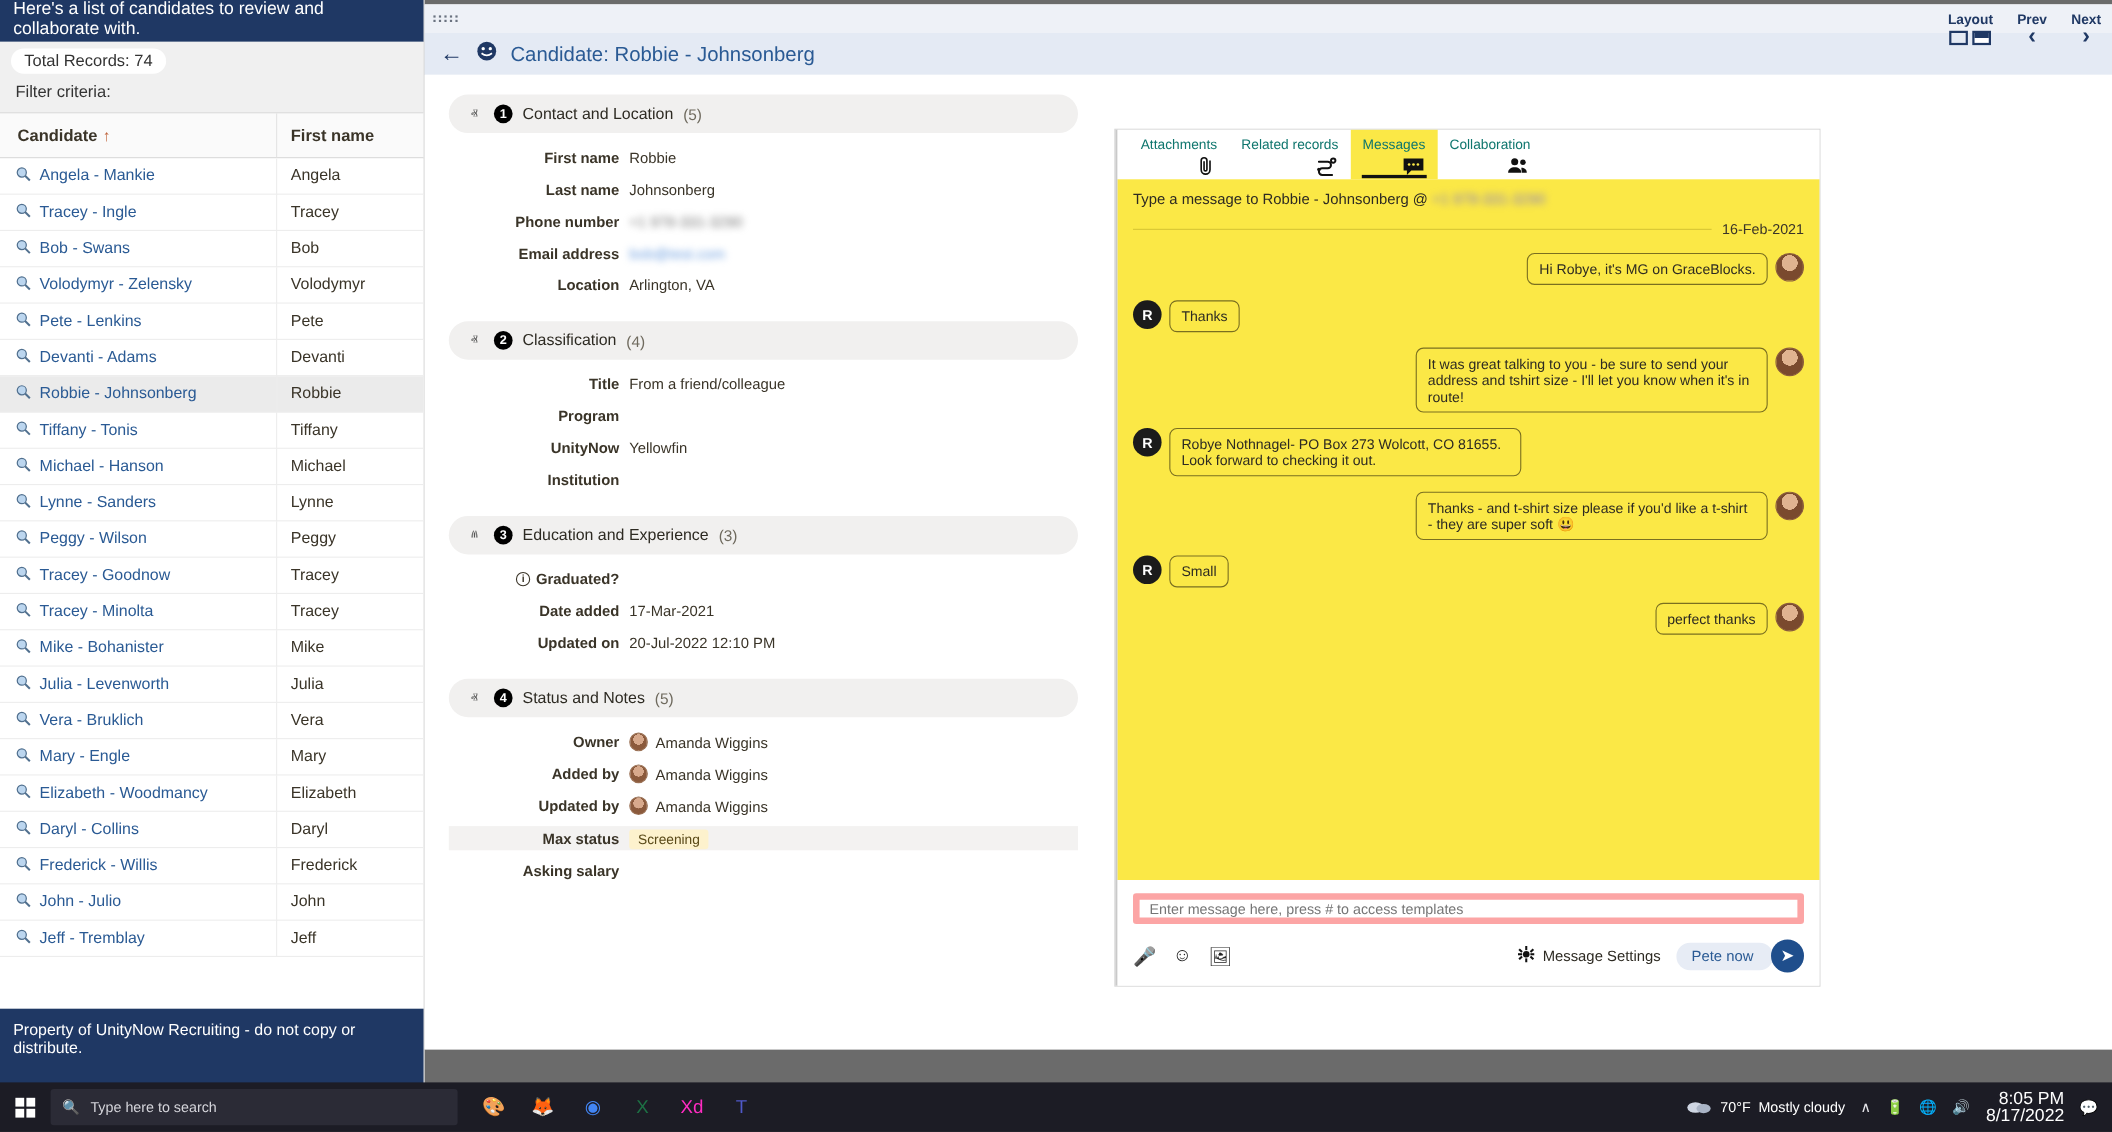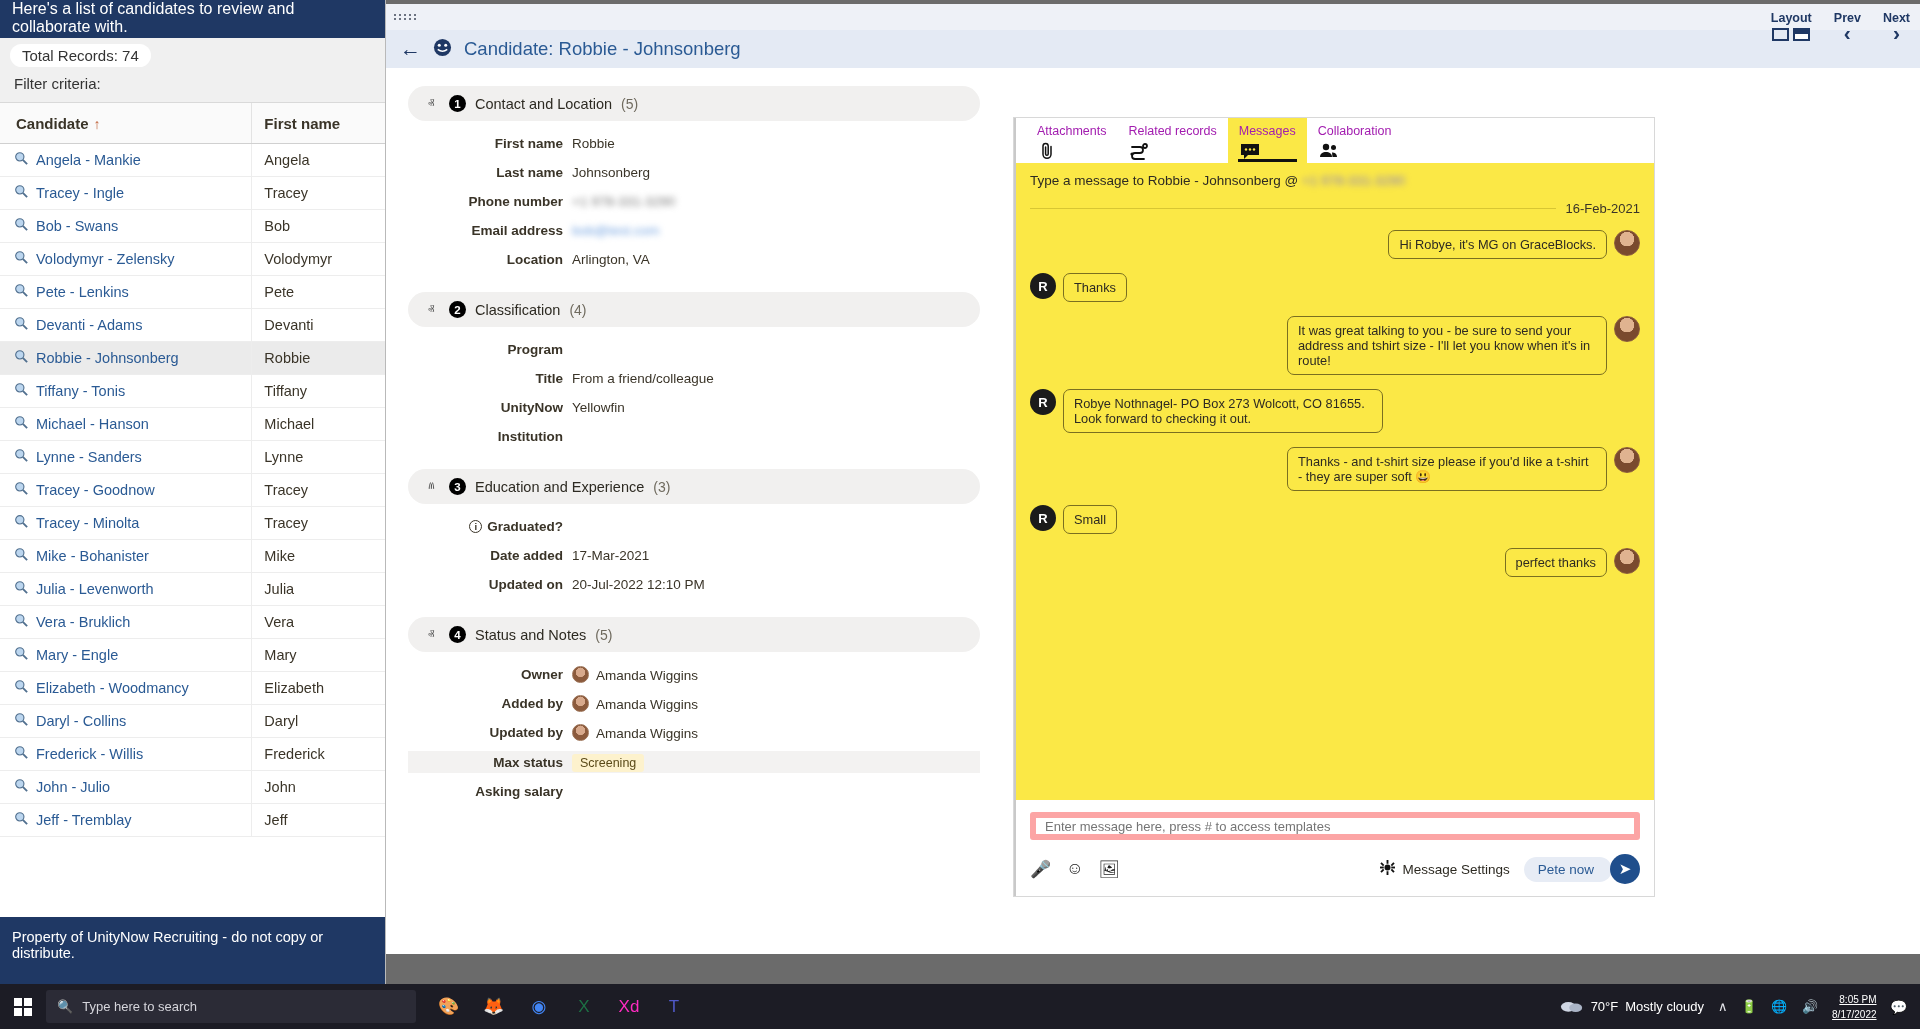--- a/index.html
+++ b/index.html
@@ -130,22 +130,22 @@
   }
 
   
   .msg-panel {
     width: 640px; margin-left: 8px; border-left: 2px solid #c9c9c9;
     display: flex; flex-direction: column; background: #fff;
     height: 778px; margin-top: 50px; box-shadow: 0 0 0 1px #d8d8d8;
   }
   .msg-tabs { display: flex; height: 45px; padding-left: 10px; background: #fff; }
   .msg-tab {
-    display: flex; flex-direction: column; align-items: flex-start; justify-content: flex-start;
-    padding: 6px 11px 0 11px; font-size: 12.5px; color: #a21caf; position: relative;
+    display: flex; flex-direction: column; align-items: flex-end; justify-content: flex-start;
+    padding: 6px 11px 0 11px; font-size: 12.5px; color: #0f766e; position: relative;
   }
   .msg-tab.active { background: #fbe846; }
   .msg-tab .tab-ic { margin-top: 3px; height: 19px; display: flex; align-items: center; }
   .msg-tab.active::after {
     content: ""; position: absolute; left: 10px; right: 10px; bottom: 1px;
     height: 3px; background: #111;
   }
   .msg-thread { background: #fbe846; flex: 1; padding: 10px 14px 0 14px; overflow: hidden; position: relative; }
   .compose-hint { font-size: 13.5px; color: #2d2a22; margin-bottom: 13px; }
   .date-divider { display: flex; align-items: center; gap: 10px; margin-bottom: 14px; }
@@ -198,21 +198,21 @@
   .win-logo { display: grid; grid-template-columns: 8px 8px; grid-template-rows: 8px 8px; gap: 2px; }
   .win-logo i { background: #ffffff; display: block; }
   .search-box {
     width: 370px; height: 33px; background: #2b2b36; border-radius: 3px;
     display: flex; align-items: center; gap: 9px; padding: 0 11px; font-size: 13px; color: #d5d5db;
   }
   .tb-apps { display: flex; align-items: center; gap: 11px; margin-left: 16px; }
   .tb-app { width: 34px; height: 34px; border-radius: 4px; display: flex; align-items: center; justify-content: center; font-size: 17px; }
   .tray { margin-left: auto; display: flex; align-items: center; gap: 14px; padding-right: 12px; font-size: 12.5px; }
   .weather { display: flex; align-items: center; gap: 7px; font-size: 13px; }
-  .clock { text-align: right; line-height: 15px; font-size: 10px; text-decoration: underline; }
+  .clock { text-align: right; line-height: 15px; font-size: 16px; }
   .tray-ic { font-size: 13px; color: #e5e5ea; }
   .notif-ic { font-size: 14px; }
 </style>
 </head>
 <body>
 
 <div id="root">
 
   <div class="left-panel">
     <div class="left-banner">Here's a list of candidates to review and collaborate with.</div>
@@ -328,20 +328,30 @@
             <span>Lynne - Sanders</span>
           </div>
           <div class="cell-first">Lynne</div>
         </div>
         <div class="row">
           <div class="cell-name">
             <span><svg class="magnifier" viewBox="0 0 16 16" aria-hidden="true">
                 <circle cx="6.2" cy="6.2" r="4.4" fill="#bcd6ef" stroke="#51708f" stroke-width="1.2"></circle>
                 <line x1="9.4" y1="9.4" x2="14" y2="14" stroke="#51708f" stroke-width="2"></line>
               </svg></span>
+            <span>Peggy - Wilson</span>
+          </div>
+          <div class="cell-first">Peggy</div>
+        </div>
+        <div class="row">
+          <div class="cell-name">
+            <span><svg class="magnifier" viewBox="0 0 16 16" aria-hidden="true">
+                <circle cx="6.2" cy="6.2" r="4.4" fill="#bcd6ef" stroke="#51708f" stroke-width="1.2"></circle>
+                <line x1="9.4" y1="9.4" x2="14" y2="14" stroke="#51708f" stroke-width="2"></line>
+              </svg></span>
             <span>Tracey - Goodnow</span>
           </div>
           <div class="cell-first">Tracey</div>
         </div>
         <div class="row">
           <div class="cell-name">
             <span><svg class="magnifier" viewBox="0 0 16 16" aria-hidden="true">
                 <circle cx="6.2" cy="6.2" r="4.4" fill="#bcd6ef" stroke="#51708f" stroke-width="1.2"></circle>
                 <line x1="9.4" y1="9.4" x2="14" y2="14" stroke="#51708f" stroke-width="2"></line>
               </svg></span>
@@ -519,26 +529,26 @@
             <div class="f-label"><span>Location</span></div>
             <div class="f-value">Arlington, VA</div>
           </div>
           <div class="section-bar spaced">
             <span class="chev">ⱏ</span>
             <span class="badge-num">2</span>
             <span class="section-title">Classification</span>
             <span class="section-count">(4)</span>
           </div>
           <div class="field">
+            <div class="f-label"><span>Title</span></div>
+            <div class="f-value">From a friend/colleague</div>
+          </div>
+          <div class="field">
             <div class="f-label"><span>Program</span></div>
             <div class="f-value"></div>
-          </div>
-          <div class="field">
-            <div class="f-label"><span>Title</span></div>
-            <div class="f-value">From a friend/colleague</div>
           </div>
           <div class="field">
             <div class="f-label"><span>UnityNow</span></div>
             <div class="f-value">Yellowfin</div>
           </div>
           <div class="field">
             <div class="f-label"><span>Institution</span></div>
             <div class="f-value"></div>
           </div>
           <div class="section-bar spaced">

